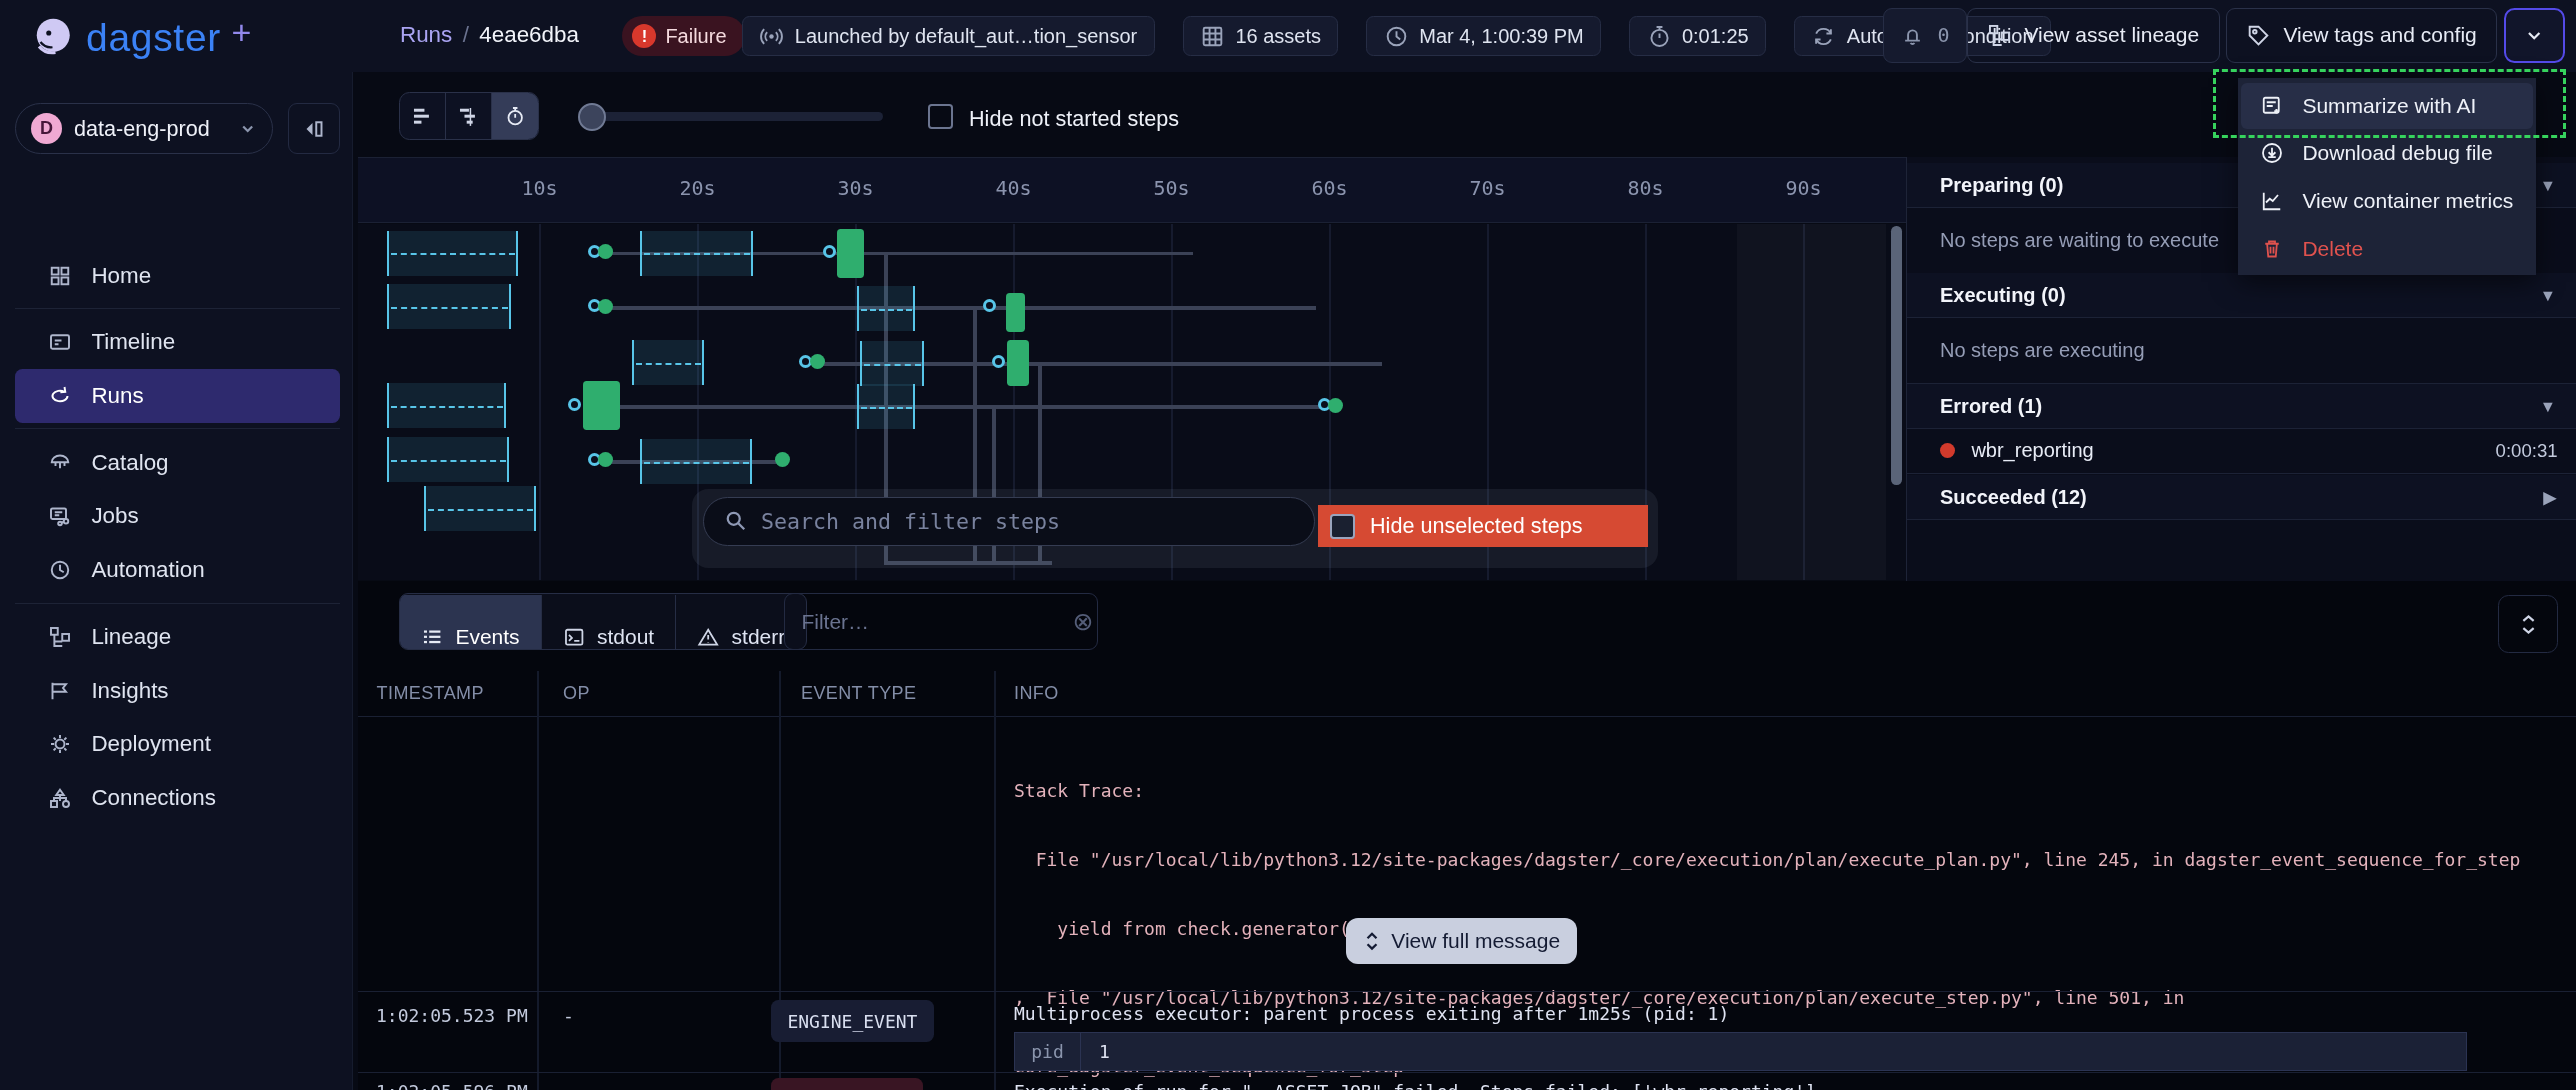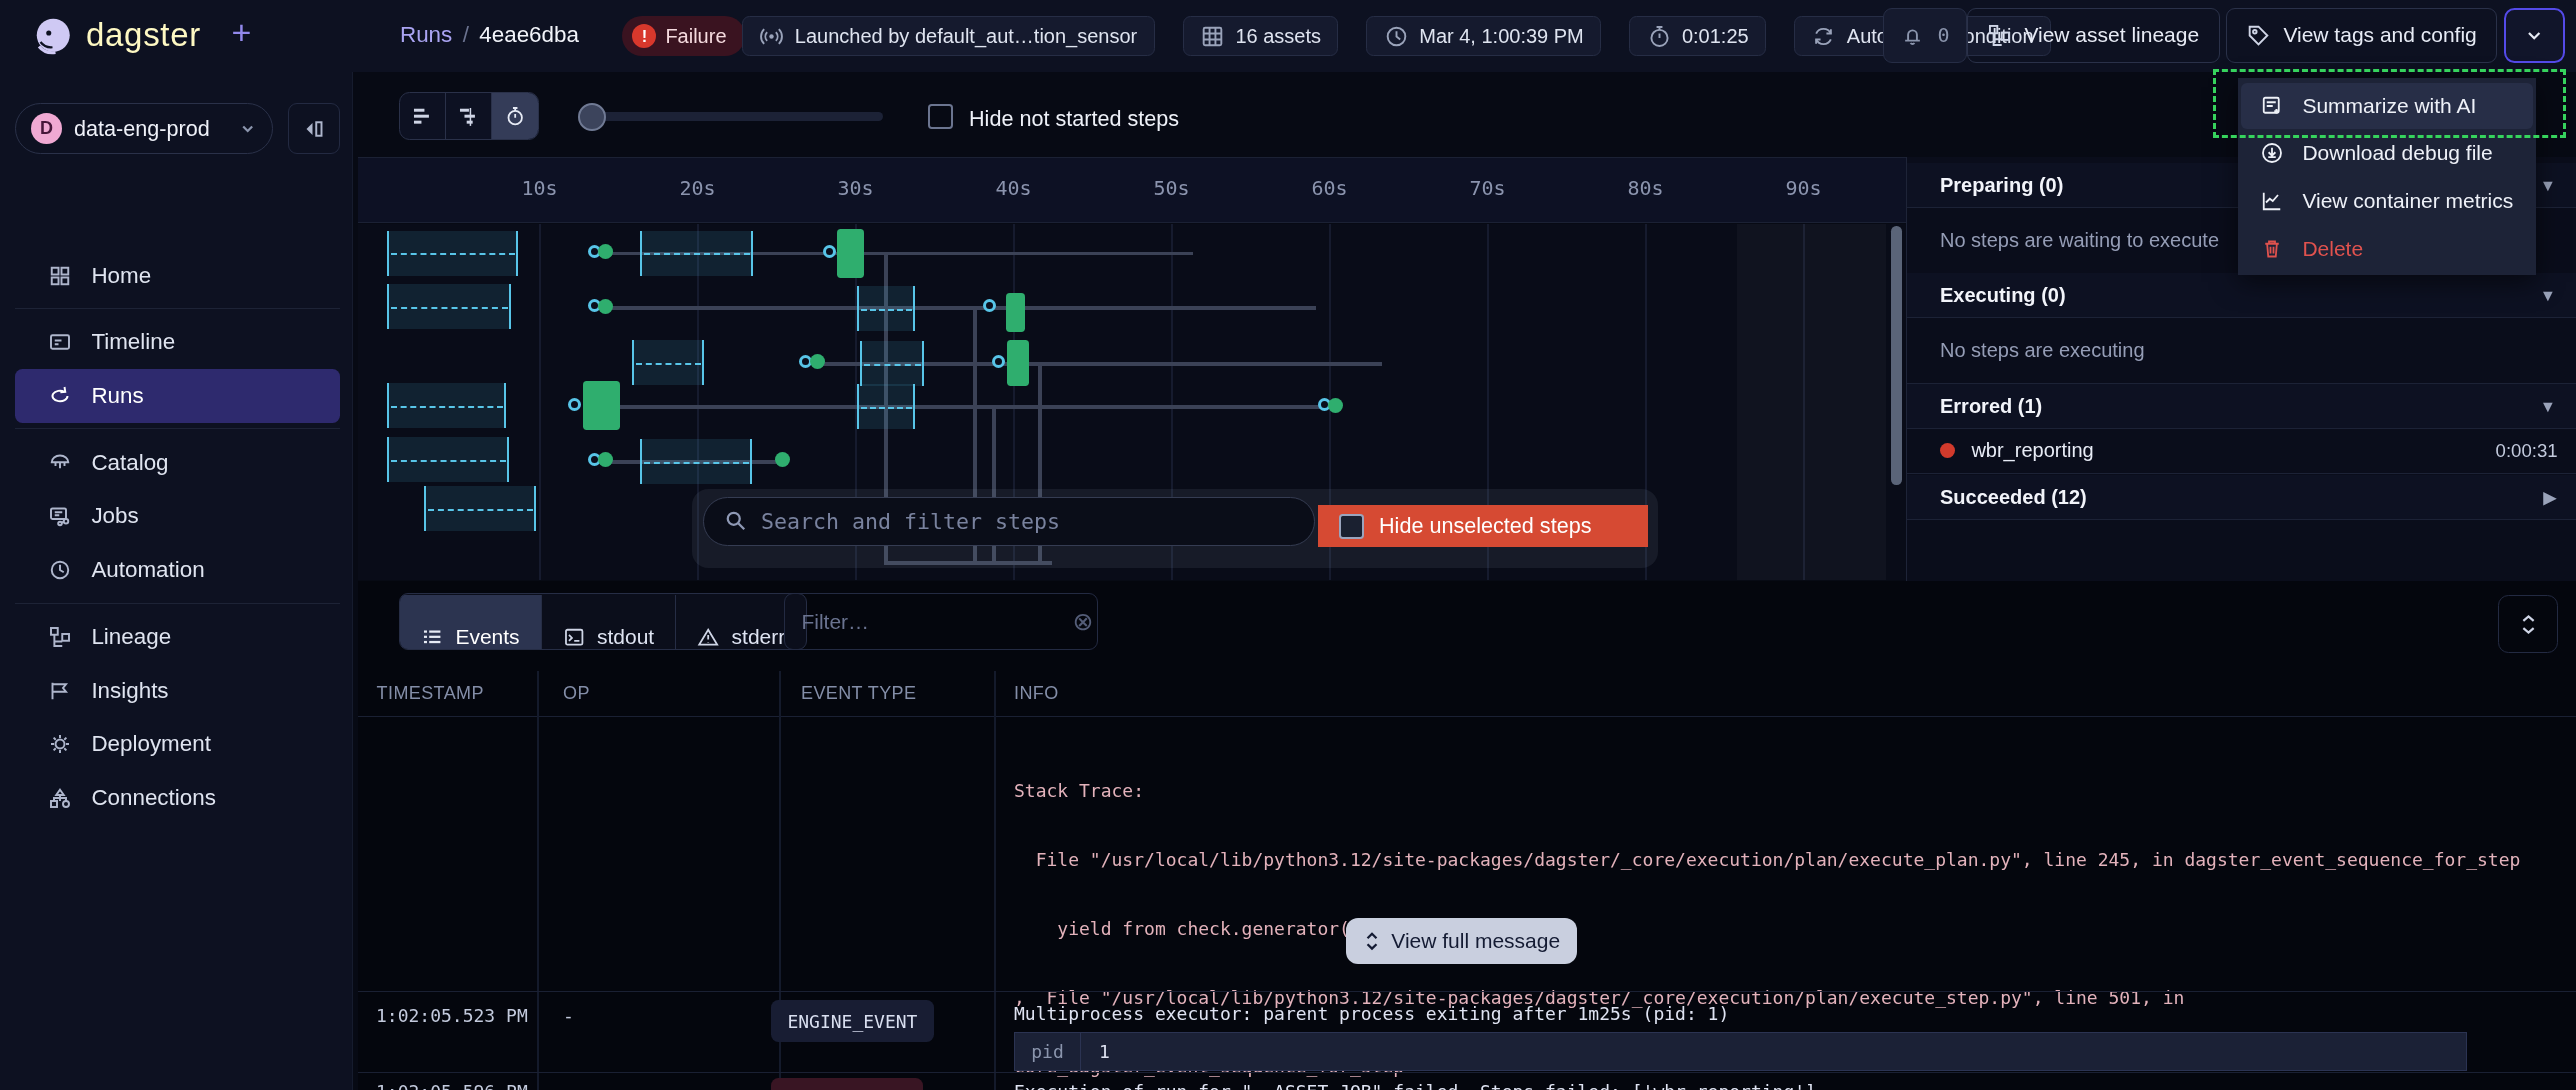--- a/index.html
+++ b/index.html
@@ -6,21 +6,21 @@
   html,body { background:#04060d; }
   body { font-family:"Liberation Sans", sans-serif; }
   #app { position:relative; width:2576px; height:1090px; overflow:hidden; background:#070a14; }
   .abs { position:absolute; }
   .mono { font-family:"DejaVu Sans Mono", monospace; }
   .flex { display:flex; align-items:center; }
 
   
   .topbar { left:0; top:0; width:2576px; height:72px; background:#0d1121; }
   .sidebar { left:0; top:72px; width:353px; height:1019px; background:#0d1121; border-right:1.5px solid #161c2e; }
-  .brand-text { color:#fef9c3; font-size:33px; font-weight:500; letter-spacing:0.7px; }
+  .brand-text { color:#3b82f6; font-size:39px; font-weight:500; letter-spacing:0.7px; }
   .brand-plus { color:#9289ec; font-size:34px; font-weight:400; margin-left:7.5px; }
   .crumb-link { color:#aaa4f2; font-size:22.4px; font-weight:500; }
   .crumb-sep { color:#6b7390; font-size:22.4px; padding:0 10.4px; }
   .crumb-id { color:#f2f4fa; font-size:22.4px; font-weight:500; }
   .badge-failure { background:#3a1320; border-radius:21px; height:40px; padding:0 18px 0 10.4px; gap:9px; }
   .badge-failure .dot { width:24px; height:24px; border-radius:50%; background:#d8382c; color:#fff; font-size:16.4px; font-weight:700; display:flex; align-items:center; justify-content:center; }
   .badge-failure .lbl { color:#f5dade; font-size:20px; }
   .chip { background:#151a2e; border:0.7px solid #262d45; border-radius:7.5px; height:40px; padding:0 16.4px; gap:10.4px; color:#dfe4f0; font-size:20px; white-space:nowrap; }
   .chip svg { flex:none; }
   .topbtn { border:1.5px solid #2a3149; border-radius:9px; height:55px; background:transparent; color:#e7ebf5; font-size:21px; gap:12px; padding:0 19.4px; cursor:pointer; }
@@ -57,21 +57,21 @@
   .hline { position:absolute; height:3.7px; background:#3b4256; }
   .vline { position:absolute; width:3.7px; background:#3b4256; }
   .ringdot { position:absolute; width:13.4px; height:13.4px; border-radius:50%; border:3px solid #58c5e8; background:#0a0e1c; }
   .gdot { position:absolute; width:15px; height:15px; border-radius:50%; background:#2fae6e; }
   .vscroll { position:absolute; right:4.5px; top:1.5px; width:10.4px; height:259px; border-radius:5.2px; background:#5a6478; cursor:pointer; }
 
   .search-overlay { left:680px; top:479px; width:966px; height:79px; background:rgba(148,163,190,0.10); border-radius:16.4px; }
   .search-pill { position:absolute; left:11.2px; top:7.5px; width:612px; height:49px; background:#0a0d18; border:1.5px solid #353c52; border-radius:25px; display:flex; align-items:center; padding:0 19.4px; gap:13.4px; }
   .search-pill input { background:transparent; border:none; outline:none; color:#c6cde0; font-size:21.6px; font-family:"DejaVu Sans Mono", monospace; width:477px; }
   .search-pill input::placeholder { color:#79829e; }
-  .red-flash { position:absolute; left:626px; top:16.4px; width:330px; height:42px; background:#d64a33; display:flex; align-items:center; gap:15px; padding-left:21px; }
+  .red-flash { position:absolute; left:626px; top:16.4px; width:330px; height:42px; background:#d64a33; display:flex; align-items:center; gap:15px; padding-left:12px; }
   .red-flash .cbx { border-color:#9aa4bd; background:#1a2030; }
   .red-flash .lbl { color:#ffffff; font-size:21.6px; }
 
   
   .steppanel { left:1906px; top:157px; width:670px; height:425px; background:#0a0d1b; border-left:1.5px solid #1e2438; }
   .sp-row { position:absolute; left:0; width:670px; border-bottom:1.5px solid #1c2236; display:flex; align-items:center; padding-left:33px; }
   .sp-head { font-size:20px; font-weight:700; color:#f2f4fa; background:#0d1122; }
   .sp-info { font-size:20px; color:#959db6; }
   .sp-tri { position:absolute; right:21px; color:#9aa3ba; font-size:16.4px; }
   .err-dot { width:15px; height:15px; border-radius:50%; background:#d23a2c; margin-right:16.4px; flex:none; }

